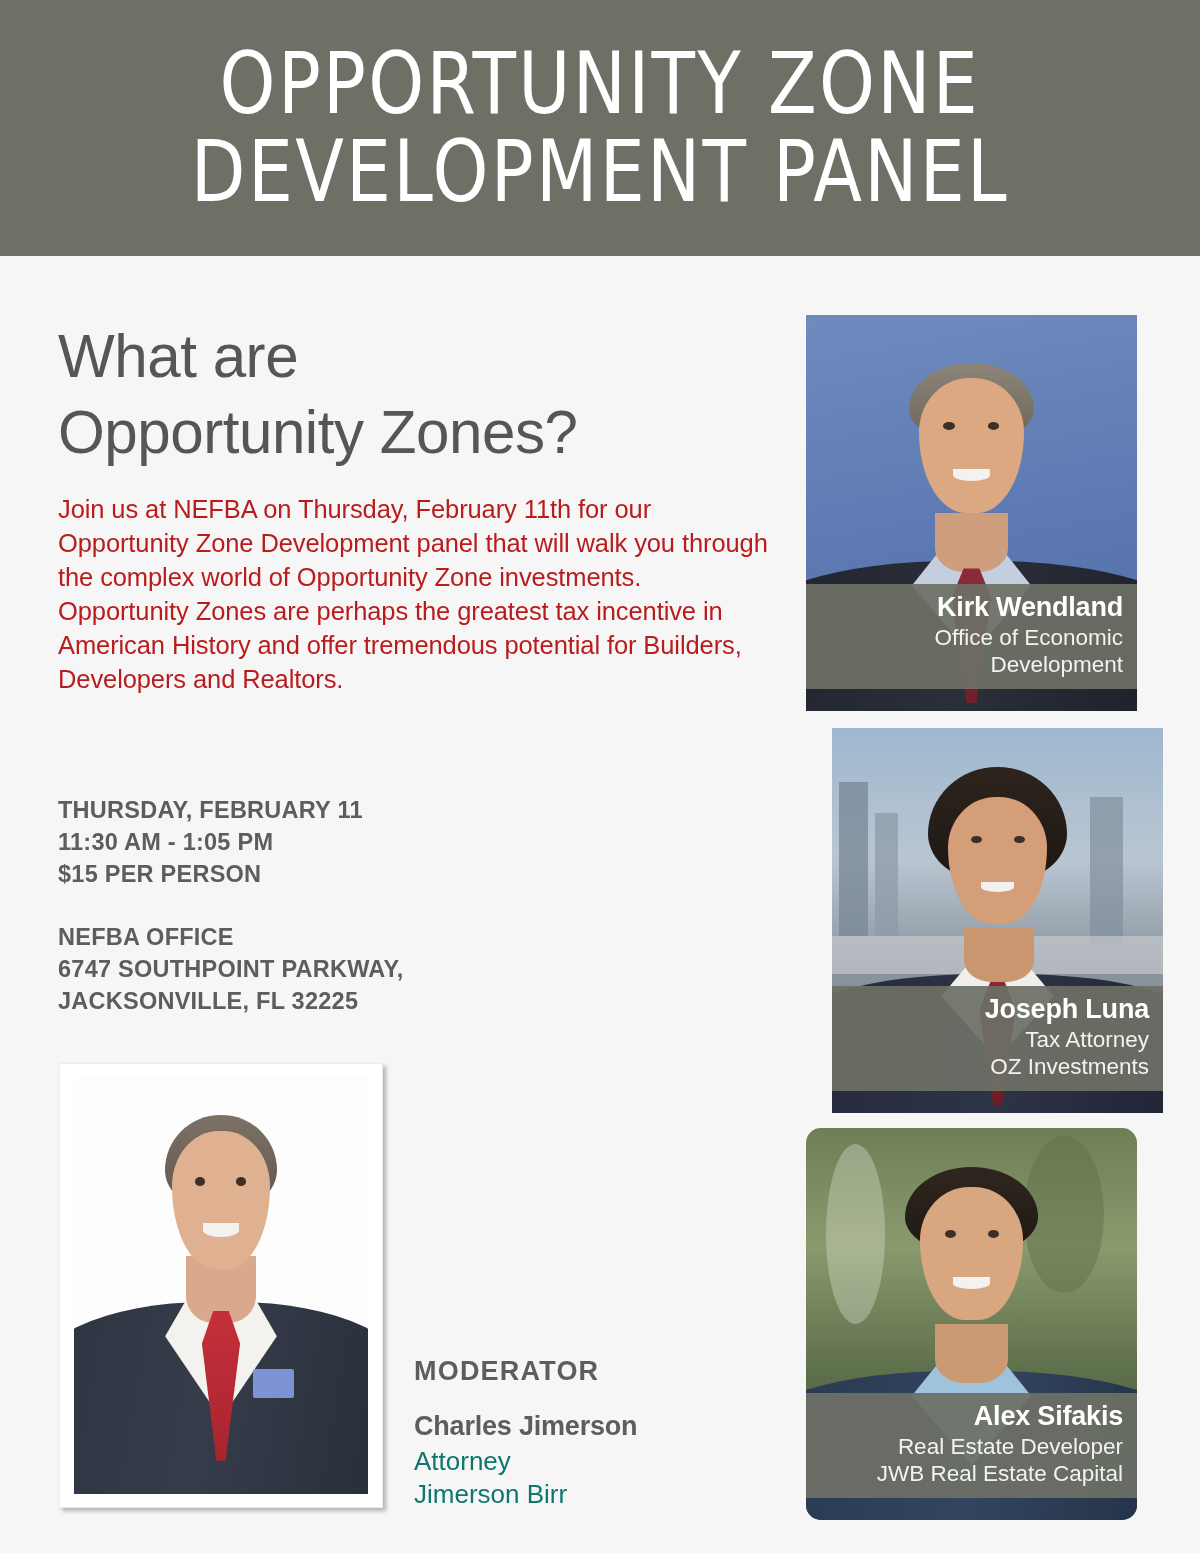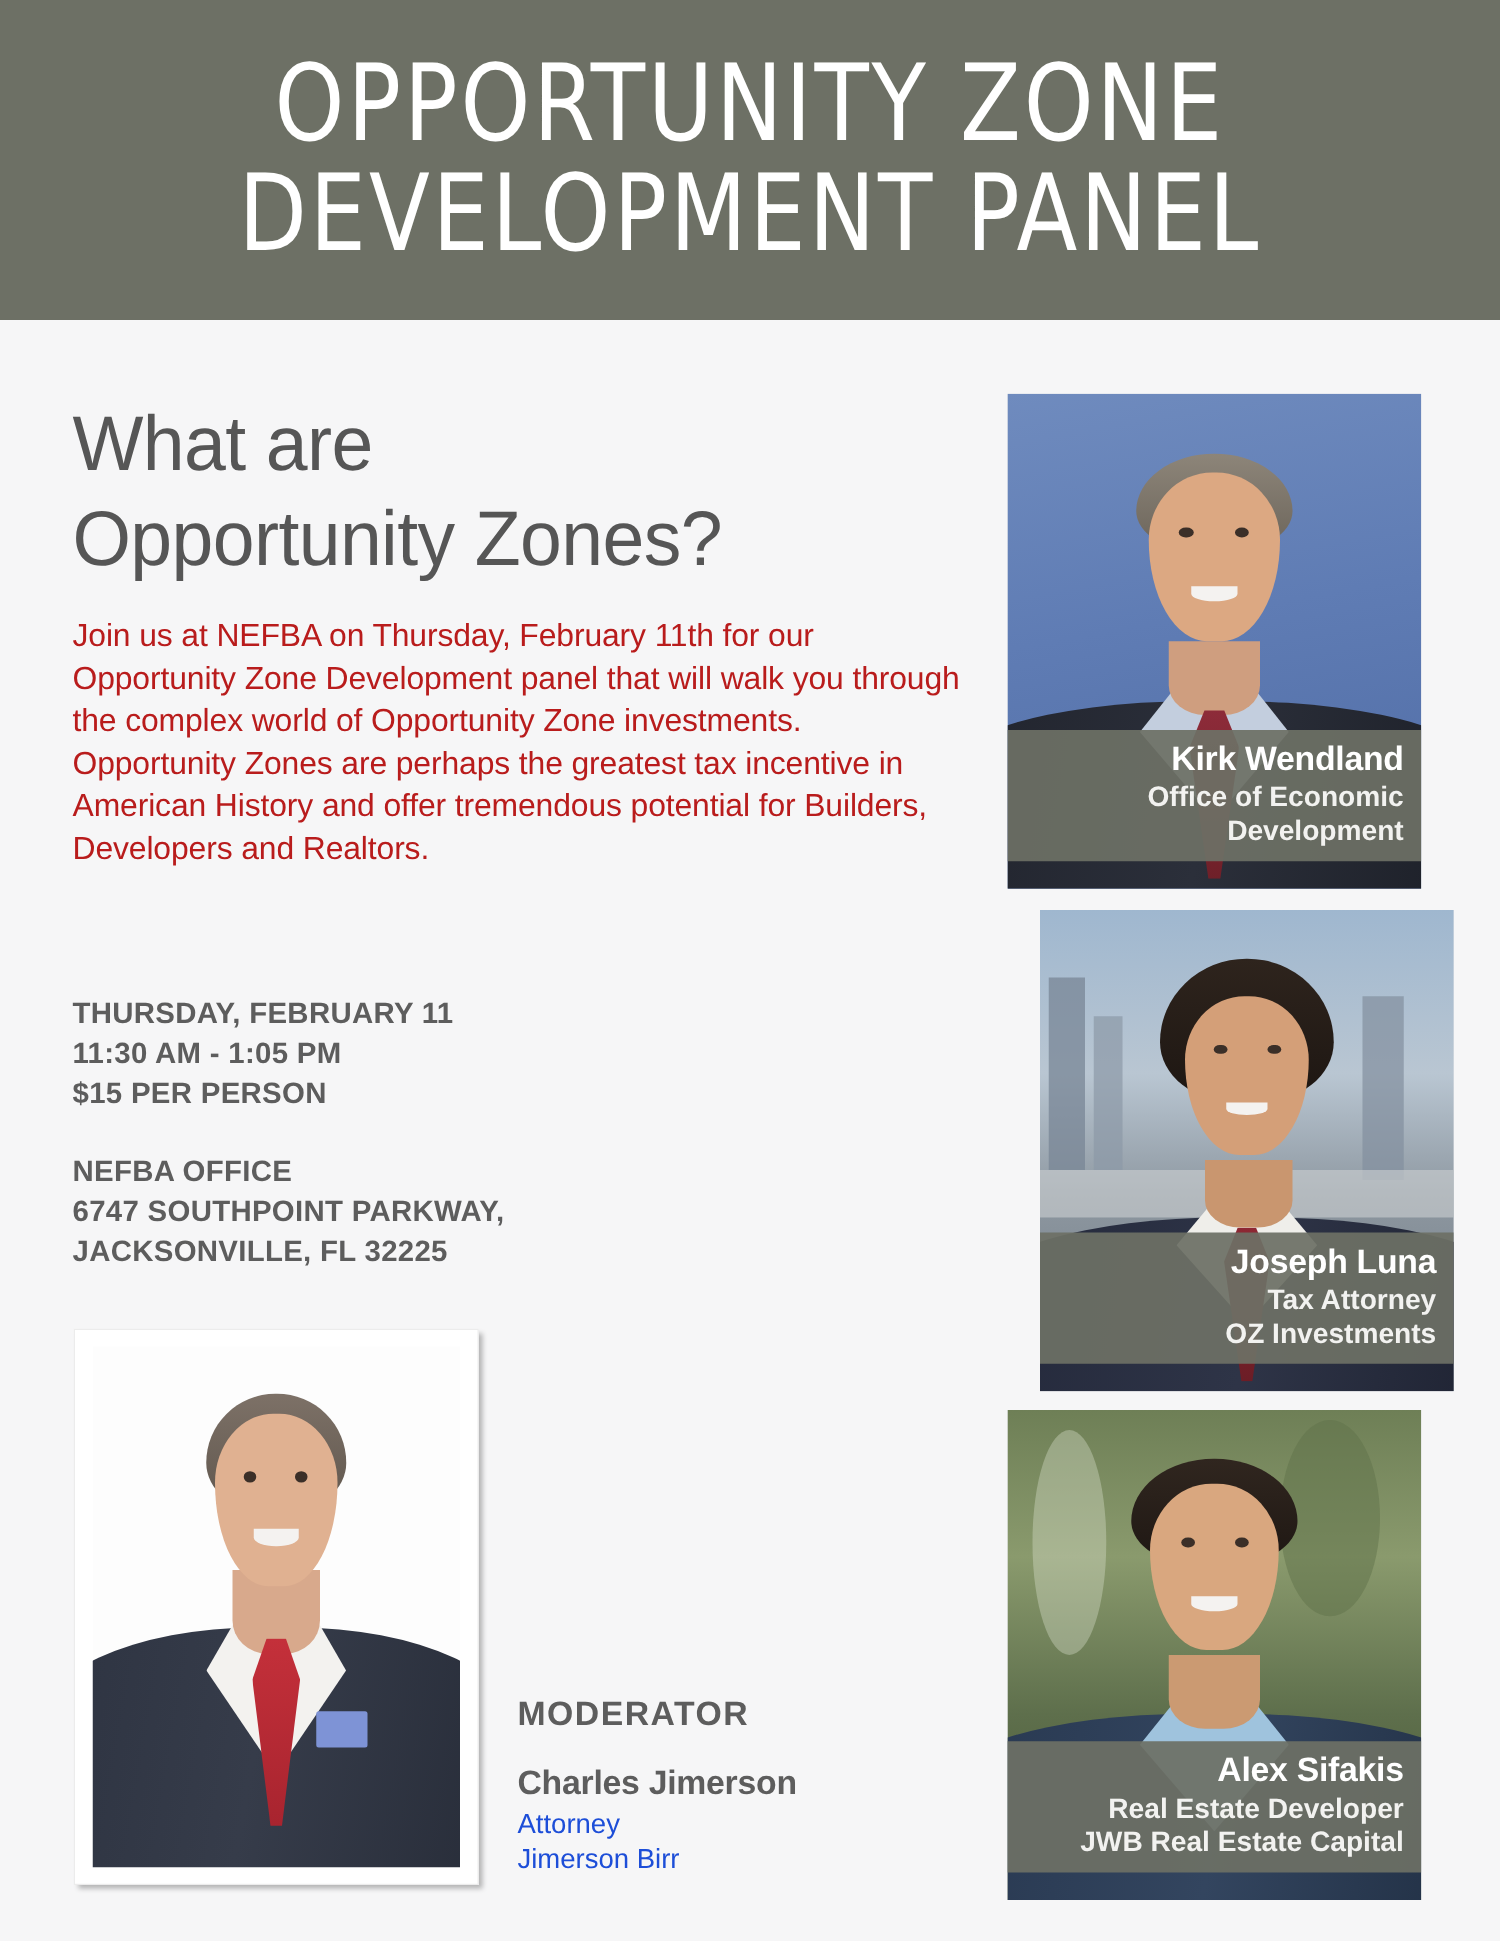--- a/index.html
+++ b/index.html
@@ -132,55 +132,55 @@
   .mod-caption { position: absolute; left: 414px; top: 1356px; }
   .mod-label {
     color: #5d5d5d; font-weight: bold; font-size: 27px;
     letter-spacing: 1.2px; margin: 0;
   }
   .mod-name {
     color: #5d5d5d; font-weight: bold; font-size: 27px;
     margin: 24px 0 0 0; letter-spacing: -0.2px;
   }
   .mod-role {
-    color: #1d4ed8; font-size: 22px; line-height: 1.25;
+    color: #0f766e; font-size: 26px; line-height: 1.25;
     margin: 3px 0 0 0; white-space: pre-line;
   }
 
   
   .speaker-card {
     position: absolute;
     left: 806px;
     width: 331px;
     overflow: hidden;
     background: #dfe2e6;
     text-align: right;
   }
   #speaker-card-0 { top: 315px; height: 396px; }
   #speaker-card-1 { top: 728px; height: 385px; margin-left: 26px; }
-  #speaker-card-2 { top: 1128px; height: 392px; }
+  #speaker-card-2 { top: 1128px; height: 392px; border-radius: 15px; }
 
   .speaker-overlay {
     position: absolute;
     left: 0; right: 0;
     background: rgba(109,112,101,0.93);
     padding: 8px 14px 11px 18px;
     box-sizing: border-box;
   }
   #speaker-card-0 .speaker-overlay { bottom: 22px; }
   #speaker-card-1 .speaker-overlay { bottom: 22px; }
   #speaker-card-2 .speaker-overlay { bottom: 22px; }
 
   .speaker-name {
     color: #ffffff; font-weight: bold; font-size: 27px;
     margin: 0; letter-spacing: -0.2px; line-height: 1.16;
   }
   .speaker-role {
     color: #f2f2f0; font-size: 22.5px; line-height: 1.2;
-    margin: 1px 0 0 0; white-space: pre-line; font-weight: bold;
+    margin: 1px 0 0 0; white-space: pre-line;
   }
 </style>
 </head>
 <body>
 
 <div class="flyer">
 
   <div class="header-band">
     <h1 class="header-title">OPPORTUNITY ZONE
 DEVELOPMENT PANEL</h1>

